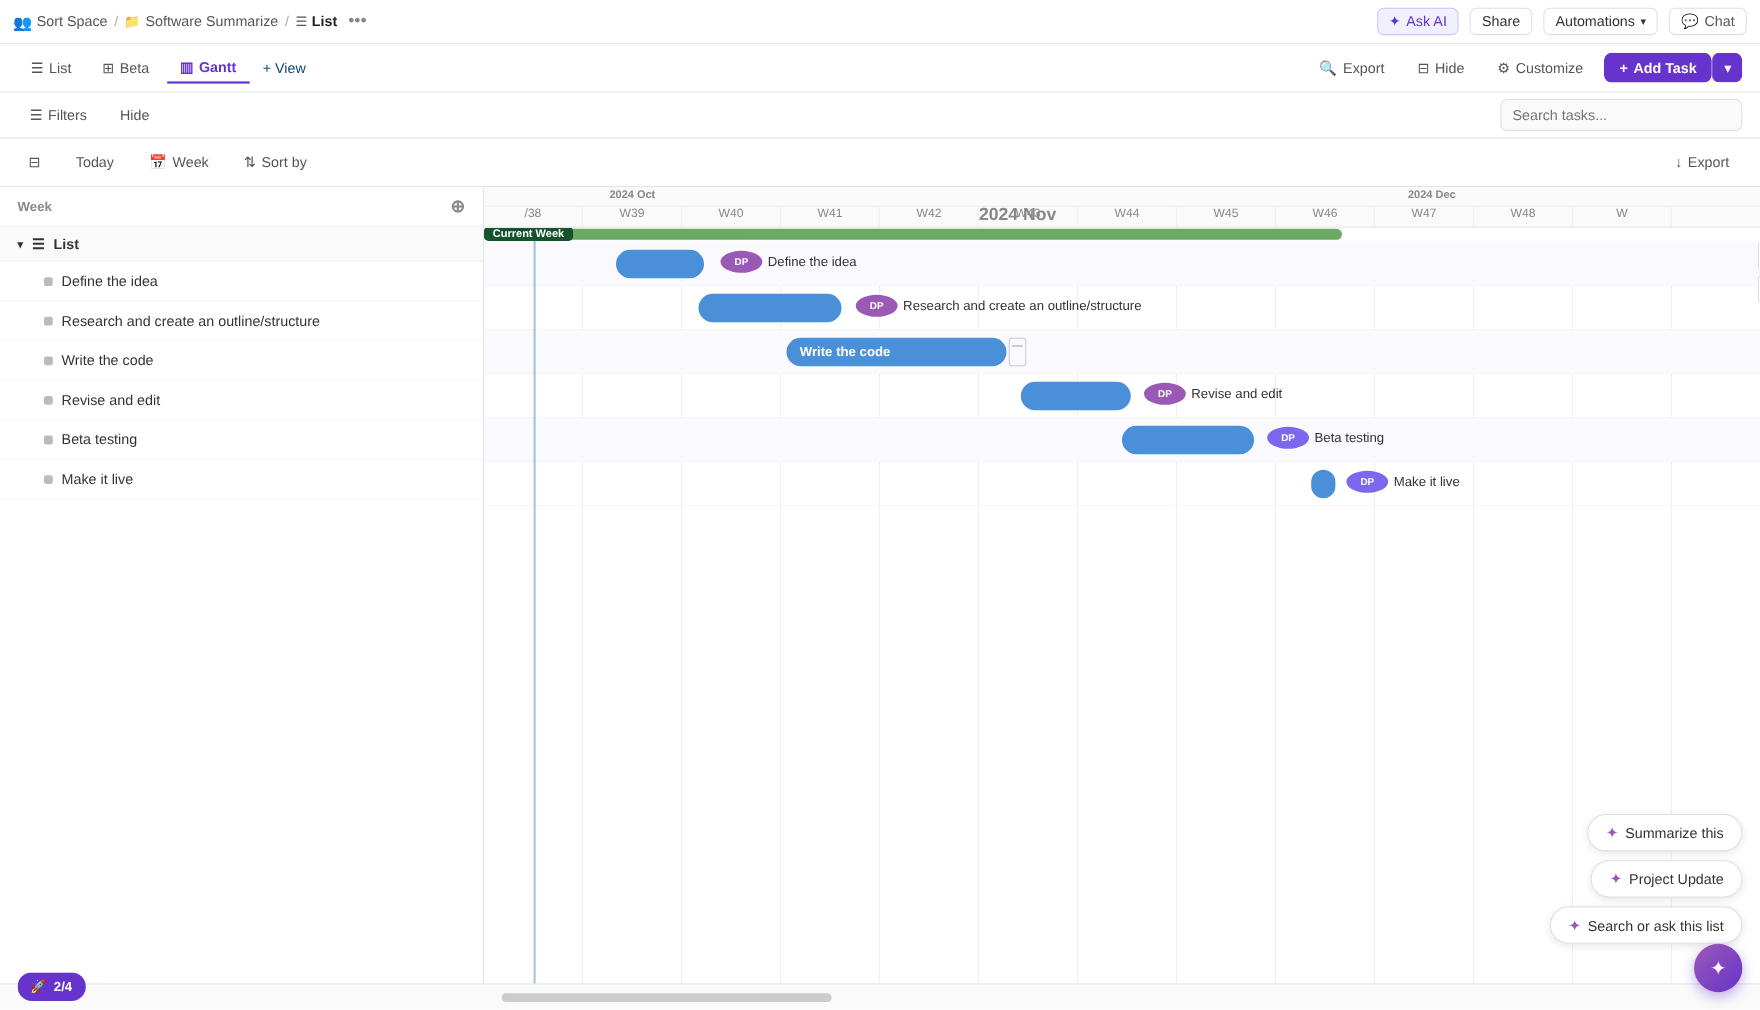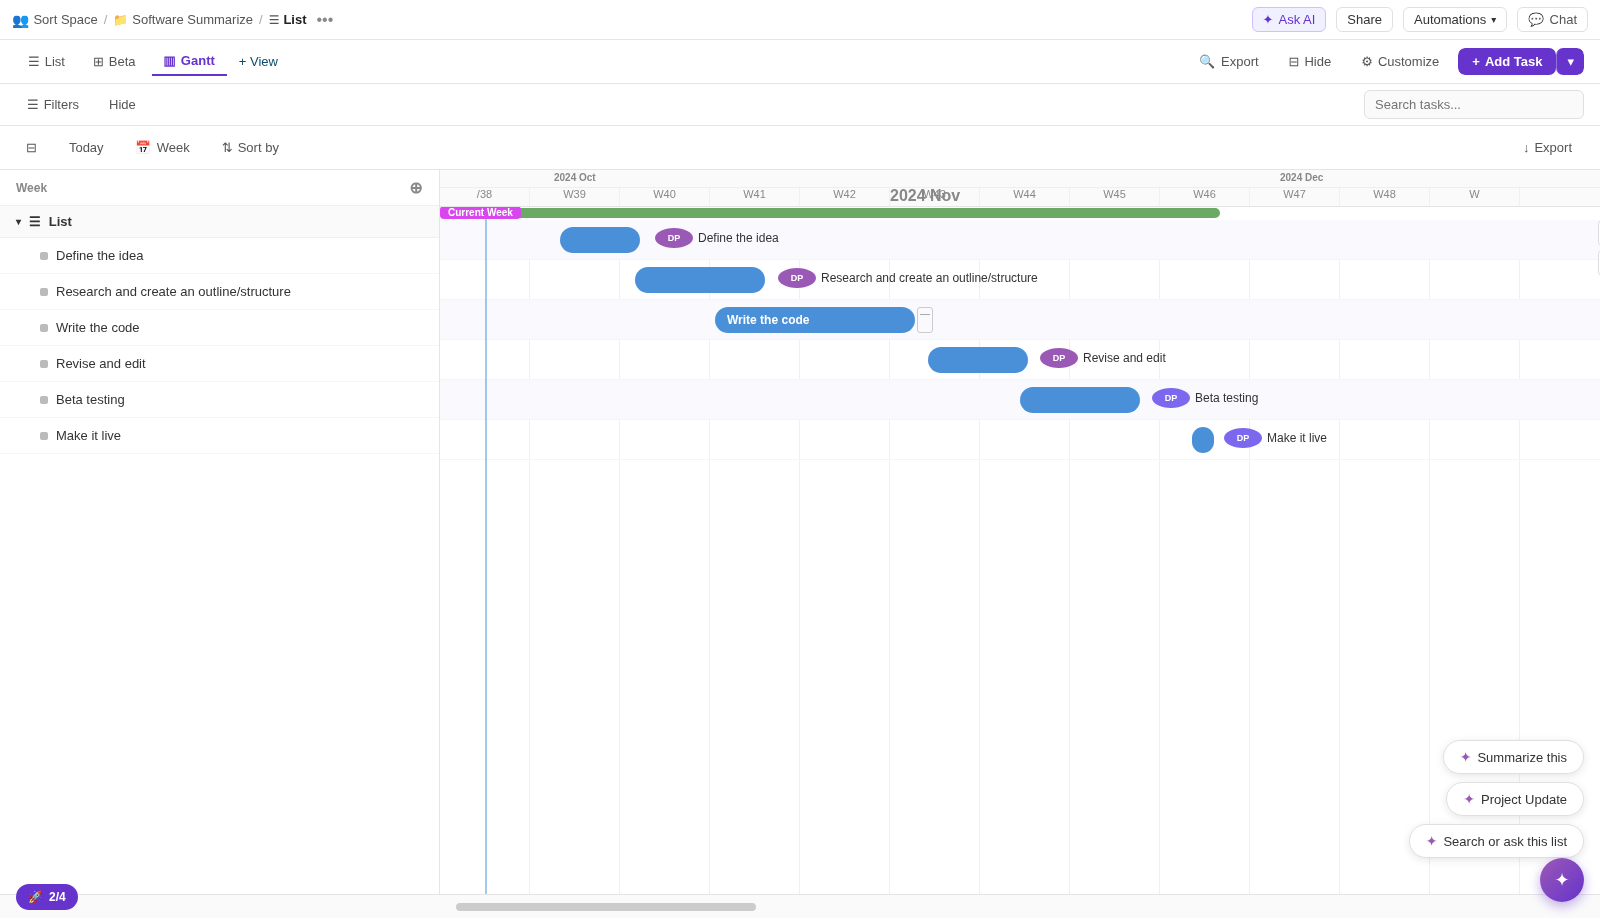--- a/index.html
+++ b/index.html
@@ -258,21 +258,21 @@
             <div class="week-cell">W45</div>
             <div class="week-cell">W46</div>
             <div class="week-cell">W47</div>
             <div class="week-cell">W48</div>
             <div class="week-cell">W</div>
           </div>
         </div>
 
         <div style="position:absolute;top:36px;left:0;right:0;height:14px;z-index:5;">
           <div style="position:absolute;left:0;top:2px;background:#6aaa64;height:10px;border-radius:5px;width:780px;"></div>
-          <div style="position:absolute;left:0;top:0;background:#d946ef;color:#fff;font-size:10px;padding:1px 8px;border-radius:4px;font-weight:600;">Current Week</div>
+          <div style="position:absolute;left:0;top:0;background:#14532d;color:#fff;font-size:10px;padding:1px 8px;border-radius:4px;font-weight:600;">Current Week</div>
         </div>
 
         <div style="position:absolute;top:50px;left:0;right:0;bottom:0;display:flex;pointer-events:none;">
           <div style="width:90px;border-right:1px solid #f0f0f0;height:100%;"></div>
           <div style="width:90px;border-right:1px solid #f0f0f0;height:100%;"></div>
           <div style="width:90px;border-right:1px solid #f0f0f0;height:100%;"></div>
           <div style="width:90px;border-right:1px solid #f0f0f0;height:100%;"></div>
           <div style="width:90px;border-right:1px solid #f0f0f0;height:100%;"></div>
           <div style="width:90px;border-right:1px solid #f0f0f0;height:100%;"></div>
           <div style="width:90px;border-right:1px solid #f0f0f0;height:100%;"></div>

